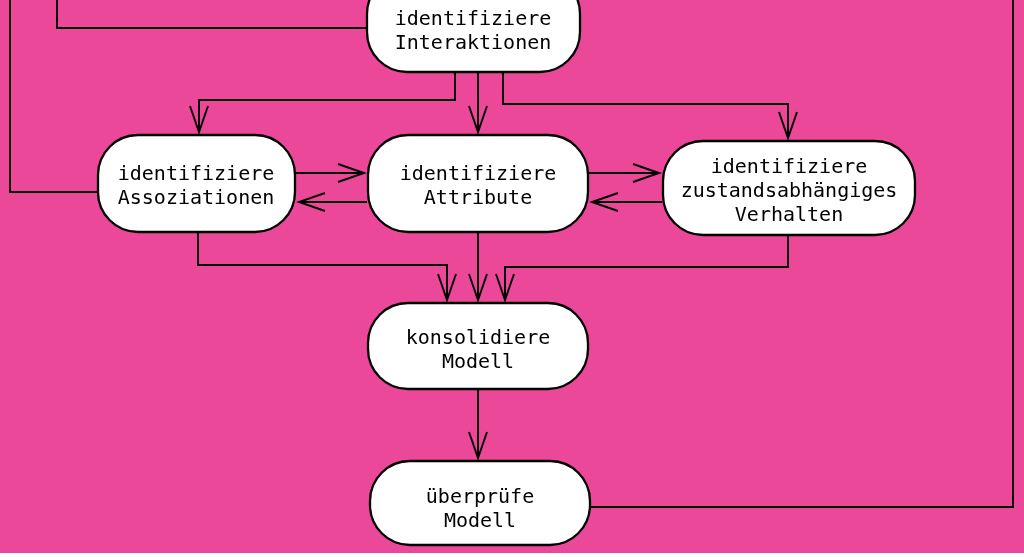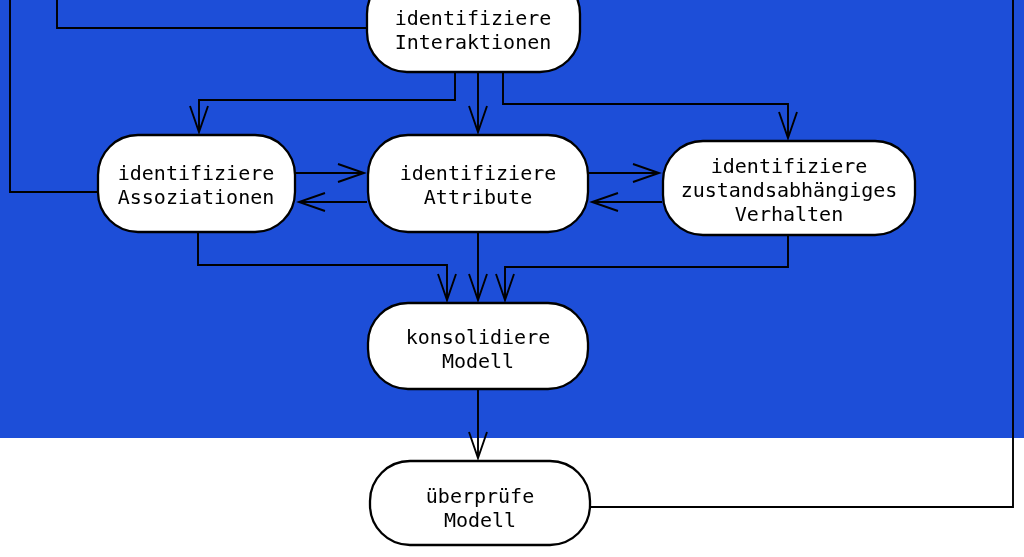--- a/index.html
+++ b/index.html
@@ -6,22 +6,22 @@
     margin: 0;
     padding: 0;
     width: 1024px;
     height: 557px;
     overflow: hidden;
     background: #ffffff;
   }
   .stage {
     position: relative;
     width: 1024px;
-    height: 438px;
-    background: #1d4ed8;
+    height: 553px;
+    background: #ec4899;
   }
   svg {
     display: block;
   }
   .edge {
     fill: none;
     stroke: #000000;
     stroke-width: 1.9;
   }
   .node-shape {

